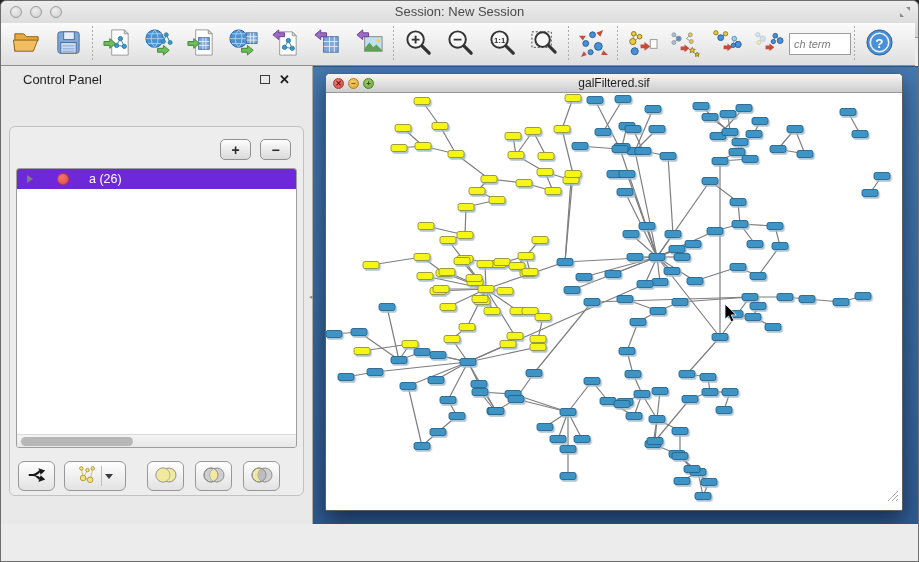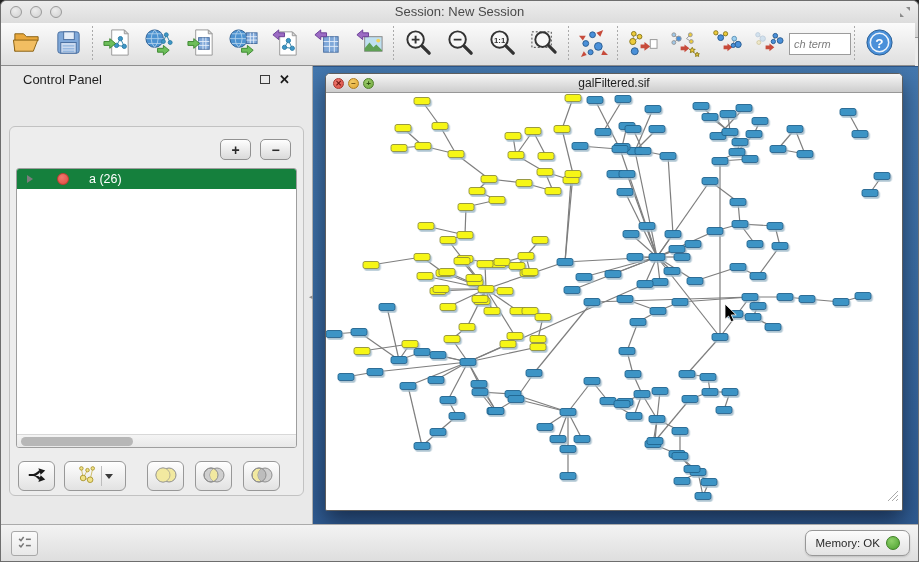--- a/index.html
+++ b/index.html
@@ -56,21 +56,21 @@
   .tab svg { width:13px; height:13px; }
   .cp-content { position:absolute; top:60px; left:8px; right:8px; bottom:28px;
     border:1px solid #C2C2C2; border-radius:6px; background:#EDEDED; }
   .sets-toolbar { display:flex; justify-content:flex-end; gap:9px; padding:12px 12px 8px; }
   .mini-btn { width:31px; height:21px; border:1px solid #929292; border-radius:5px;
     background:linear-gradient(#FEFEFE,#DADADA); font-size:14px; font-weight:bold;
     color:#2A2A2A; line-height:18px; text-align:center; }
   .sets-list-box { margin:0 6px; height:280px; background:#FFF;
     border:1px solid #9E9E9E; border-radius:3px; position:relative; overflow:hidden; }
   .set-row { height:20px; display:flex; align-items:center; font-size:12.5px; color:#1E1E1E; }
-  .set-row.selected { background:#15803d; color:#FFF;gap:15px; }
+  .set-row.selected { background:#6d28d9; color:#FFF;gap:15px; }
   .disclosure { width:0; height:0; border-left:6px solid #7D7D7D;
     border-top:4px solid transparent; border-bottom:4px solid transparent;
     margin:0 9px 0 10px; }
   .set-dot { width:12px; height:12px; border-radius:50%;
     background:radial-gradient(circle at 38% 32%, #F0776E, #E04B41);
     border:1px solid #C23B33; margin-right:5px; }
   .hscroll { position:absolute; left:0; right:0; bottom:0; height:13px;
     background:linear-gradient(#F4F4F4,#E8E8E8); border-top:1px solid #D8D8D8; }
   .hthumb { position:absolute; left:4px; top:2px; width:40%; height:9px;
     border-radius:5px; background:#B7B7B7; }
@@ -849,27 +849,13 @@
                 <rect x="41" y="274.5" width="16" height="7" rx="2" ry="2" fill="#3D94C5" stroke="#20648E" stroke-width="0.9"></rect>
                 <rect x="12" y="279.5" width="16" height="7" rx="2" ry="2" fill="#3D94C5" stroke="#20648E" stroke-width="0.9"></rect>
               </g>
               <path d="M562 407l10-10M566 407l6-6M570 407l2-2" stroke="#AAA" fill="none"></path>
               <path d="M0 0 L0 15.2 L3.6 12 L6.2 17.8 L8.9 16.6 L6.3 10.9 L11.2 10.9 Z" transform="translate(399,210)" fill="#000" stroke="#FFF" stroke-width="0.8"></path>
             </svg></div>
       </div>
     </div>
   </div>
 
-  <div class="statusbar">
-    <button class="sb-btn">
-      <span><svg viewBox="0 0 20 20" width="18" height="18">
-            <path d="M3.5 6.5l2 2 3-4" stroke="#777" fill="none" stroke-width="1.7"></path>
-            <path d="M11 7h5.5" stroke="#777" stroke-width="1.7"></path>
-            <path d="M3.5 13.5l2 2 3-4" stroke="#777" fill="none" stroke-width="1.7"></path>
-            <path d="M11 14h5.5" stroke="#777" stroke-width="1.7"></path>
-          </svg></span>
-    </button>
-    <div class="memory-pill">
-      <span>Memory: OK</span>
-      <span class="mem-dot"></span>
-    </div>
-  </div>
 </div>
 
 </body></html>

